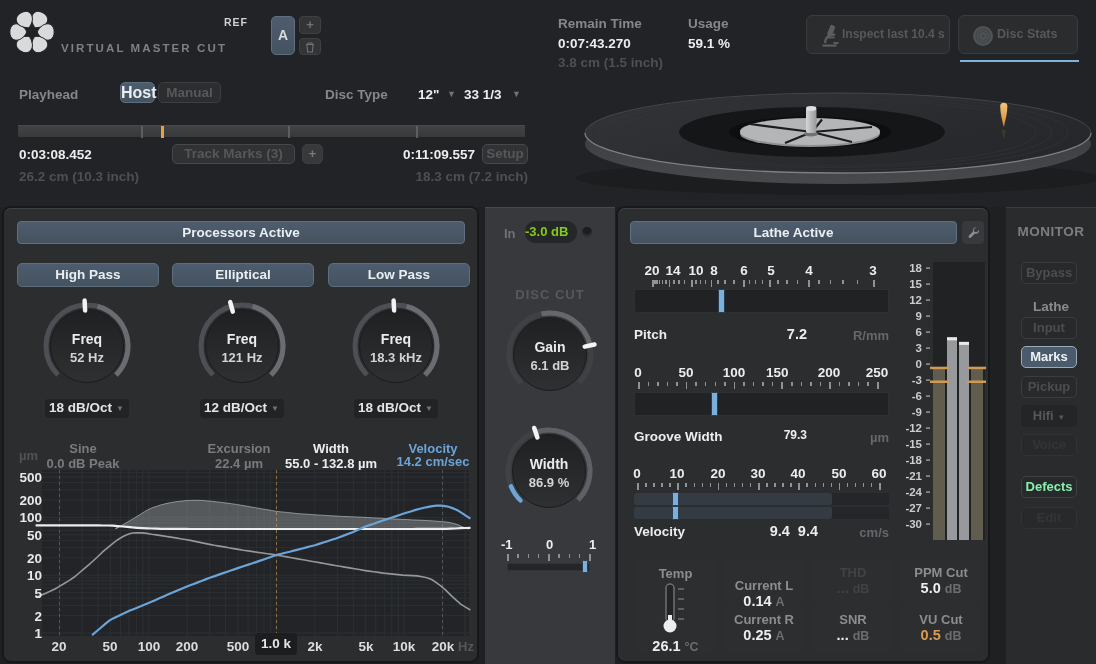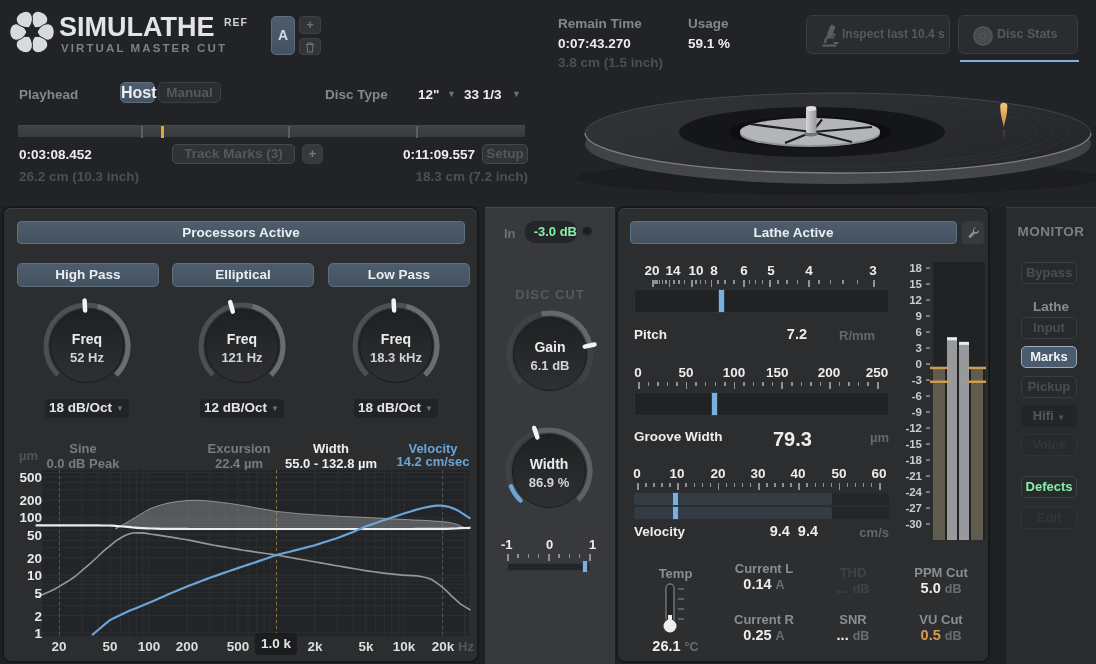--- a/index.html
+++ b/index.html
@@ -45,21 +45,20 @@
         <g transform="rotate(210 0 0)">
           <path d="M0,-5.2 C-5.5,-7.5 -9.5,-13 -7.8,-18 C-5.5,-23.6 5.5,-23.6 7.8,-18 C9.5,-13 5.5,-7.5 0,-5.2 Z" fill="#d9dadc" stroke="#212326" stroke-width="1"></path>
         </g>
         <g transform="rotate(270 0 0)">
           <path d="M0,-5.2 C-5.5,-7.5 -9.5,-13 -7.8,-18 C-5.5,-23.6 5.5,-23.6 7.8,-18 C9.5,-13 5.5,-7.5 0,-5.2 Z" fill="#d9dadc" stroke="#212326" stroke-width="1"></path>
         </g>
         <g transform="rotate(330 0 0)">
           <path d="M0,-5.2 C-5.5,-7.5 -9.5,-13 -7.8,-18 C-5.5,-23.6 5.5,-23.6 7.8,-18 C9.5,-13 5.5,-7.5 0,-5.2 Z" fill="#d9dadc" stroke="#212326" stroke-width="1"></path>
         </g>
       </svg>
-<div class="abs" style="left:59px;top:12px;font-size:27px;font-weight:bold;letter-spacing:0px;color:#e3e4e6">SIMULATHE</div>
 <div class="abs" style="left:224px;top:16px;font-size:10.5px;font-weight:bold;letter-spacing:1px;color:#d0d1d3">REF</div>
 <div class="abs" style="left:61px;top:42px;font-size:11.5px;font-weight:bold;letter-spacing:2.1px;color:#7e8083">VIRTUAL MASTER CUT</div>
 <div class="abs" style="left:271px;top:16px;width:24px;height:39px;background:linear-gradient(#4e5c6f,#45525f);border:1px solid #5d6f7e;border-radius:5px;color:#d4dbe1;font-weight:bold;font-size:14px;text-align:center;line-height:37px">A</div>
 <div class="abs" style="left:299px;top:16px;width:22px;height:17.5px;background:#323436;border:1px solid #3e4042;border-radius:4px;color:#6f7276;font-weight:bold;font-size:13px;text-align:center;line-height:15px">+</div>
 <div class="abs" style="left:299px;top:37.5px;width:22px;height:17.5px;background:#323436;border:1px solid #3e4042;border-radius:4px;text-align:center"><svg width="10" height="11" viewBox="0 0 10 11" style="margin-top:3px">
           <path d="M1,2.5 h8 M3,2.5 v-1.5 h4 v1.5 M2,3 l0.6,7 h4.8 l0.6,-7" fill="none" stroke="#6f7276" stroke-width="1.1"></path>
         </svg></div>
 <div class="abs dim" style="left:19px;top:87px;font-size:13.5px">Playhead</div>
 <div class="abs sbtn" style="left:120px;top:82px;width:35px;height:21px;line-height:19px;font-size:16px">Host</div>
 <div class="abs dbtn" style="left:158px;top:82px;width:63px;height:21px;line-height:19px">Manual</div>
@@ -278,21 +277,21 @@
       <div class="abs xlab" style="left:209px;top:431px">500</div>
       <div class="abs xlab" style="left:286px;top:431px">2k</div>
       <div class="abs xlab" style="left:337px;top:431px">5k</div>
       <div class="abs xlab" style="left:375px;top:431px">10k</div>
       <div class="abs xlab" style="left:414px;top:431px">20k</div>
       <div class="abs" style="left:251px;top:425px;width:42px;height:22px;background:#1b1d1f;border-radius:4px;text-align:center;line-height:22px;font-size:13.5px;font-weight:bold;color:#e6e7e8">1.0 k</div>
       <div class="abs" style="left:454px;top:431px;font-size:13px;font-weight:bold;color:#54575a">Hz</div>
 </div>
 <div class="abs" style="left:485px;top:207px;width:130px;height:457px;background:#38393c;box-shadow:inset 0 1px 0 #47494c">
 <div class="abs" style="left:19px;top:19px;font-size:13px;font-weight:bold;color:#6e7174">In</div>
-<div class="abs" style="left:40px;top:14px;width:52px;height:22px;background:#242628;border-radius:10px;color:#86efac;font-weight:bold;font-size:13px;text-align:right;line-height:22px">-3.0 dB</div>
+<div class="abs" style="left:40px;top:14px;width:52px;height:22px;background:#242628;border-radius:10px;color:#84cc16;font-weight:bold;font-size:13px;text-align:left;line-height:22px">-3.0 dB</div>
 <div class="abs" style="left:97px;top:20px;width:10px;height:10px;border-radius:50%;background:#1b1d1f;box-shadow:inset 0 -2px 2px #35373a"></div>
 <div class="abs" style="left:0;top:80px;width:130px;text-align:center;font-size:13px;font-weight:bold;letter-spacing:1px;color:#56595c">DISC CUT</div>
 <svg class="abs" style="left:0;top:0" width="137" height="380" font-family="Liberation Sans, sans-serif">
         <path d="M36.0,176.0 A41,41 0 1 1 94.0,176.0" fill="none" stroke="#3f4245" stroke-width="5" stroke-linecap="butt"></path>
         <path d="M56.5,106.9 A41,41 0 0 1 105.1,138.5" fill="none" stroke="#64686c" stroke-width="5" stroke-linecap="butt"></path>
         <circle cx="65" cy="147" r="36.5" fill="url(#kg)" stroke="#1a1b1d" stroke-width="1"></circle>
         <line x1="99.7" y1="139.6" x2="109.5" y2="137.5" stroke="#f2f3f4" stroke-width="4.5" stroke-linecap="round"></line>
         <text x="65" y="145" text-anchor="middle" font-size="14" font-weight="bold" fill="#eaebec">Gain</text>
         <text x="65" y="163" text-anchor="middle" font-size="13" font-weight="bold" fill="#d2d3d5">6.1 dB</text>
         <path d="M35.0,293.0 A41,41 0 1 1 93.0,293.0" fill="none" stroke="#3f4245" stroke-width="5" stroke-linecap="butt"></path>
@@ -360,21 +359,21 @@
       <div class="abs" style="left:190.0px;top:72px;width:1.5px;height:7px;background:#90929a"></div>
       <div class="abs" style="left:200.3px;top:72px;width:1.5px;height:4px;background:#90929a"></div>
       <div class="abs" style="left:211.7px;top:72px;width:1.5px;height:4px;background:#90929a"></div>
       <div class="abs" style="left:224.4px;top:72px;width:1.5px;height:4px;background:#90929a"></div>
       <div class="abs" style="left:238.8px;top:72px;width:1.5px;height:4px;background:#90929a"></div>
       <div class="abs" style="left:255.0px;top:72px;width:1.5px;height:7px;background:#90929a"></div>
 <div class="abs" style="left:16px;top:81px;width:255px;height:24px;background:#202224;border:1px solid #2e3033;border-radius:2px"></div>
 <div class="abs" style="left:100px;top:81px;width:6.5px;height:24px;background:#7cb0dc;border:1px solid #2b3c4c;border-radius:1.5px"></div>
 <div class="abs white" style="left:16px;top:119px;font-size:13.5px">Pitch</div>
 <div class="abs white" style="left:155px;top:118px;width:34px;text-align:right;font-size:14.5px">7.2</div>
-<div class="abs" style="left:221px;top:120px;width:50px;font-size:13px;font-weight:bold;color:#64676b">R/mm</div>
+<div class="abs" style="left:221px;top:120px;width:50px;text-align:right;font-size:13px;font-weight:bold;color:#64676b">R/mm</div>
 <div class="abs white" style="left:5px;top:157px;width:30px;text-align:center;font-size:13.5px">0</div>
 <div class="abs white" style="left:53px;top:157px;width:30px;text-align:center;font-size:13.5px">50</div>
 <div class="abs white" style="left:101px;top:157px;width:30px;text-align:center;font-size:13.5px">100</div>
 <div class="abs white" style="left:148px;top:157px;width:30px;font-size:13.5px">150</div>
 <div class="abs white" style="left:196px;top:157px;width:30px;text-align:center;font-size:13.5px">200</div>
 <div class="abs white" style="left:244px;top:157px;width:30px;text-align:center;font-size:13.5px">250</div>
 <div class="abs" style="left:20.0px;top:174px;width:1.5px;height:7px;background:#90929a"></div>
       <div class="abs" style="left:29.6px;top:174px;width:1.5px;height:4px;background:#90929a"></div>
       <div class="abs" style="left:39.1px;top:174px;width:1.5px;height:4px;background:#90929a"></div>
       <div class="abs" style="left:48.7px;top:174px;width:1.5px;height:4px;background:#90929a"></div>
@@ -396,21 +395,21 @@
       <div class="abs" style="left:201.6px;top:174px;width:1.5px;height:4px;background:#90929a"></div>
       <div class="abs" style="left:211.2px;top:174px;width:1.5px;height:7px;background:#90929a"></div>
       <div class="abs" style="left:220.8px;top:174px;width:1.5px;height:4px;background:#90929a"></div>
       <div class="abs" style="left:230.3px;top:174px;width:1.5px;height:4px;background:#90929a"></div>
       <div class="abs" style="left:239.9px;top:174px;width:1.5px;height:4px;background:#90929a"></div>
       <div class="abs" style="left:249.4px;top:174px;width:1.5px;height:4px;background:#90929a"></div>
       <div class="abs" style="left:259.0px;top:174px;width:1.5px;height:7px;background:#90929a"></div>
 <div class="abs" style="left:16px;top:184px;width:255px;height:24px;background:#202224;border:1px solid #2e3033;border-radius:2px"></div>
 <div class="abs" style="left:93px;top:184px;width:6.5px;height:24px;background:#7cb0dc;border:1px solid #2b3c4c;border-radius:1.5px"></div>
 <div class="abs white" style="left:16px;top:221px;font-size:13.5px">Groove Width</div>
-<div class="abs white" style="left:155px;top:220px;width:34px;text-align:right;font-size:20px">79.3</div>
+<div class="abs white" style="left:155px;top:220px;width:34px;text-align:right;font-size:12px">79.3</div>
 <div class="abs" style="left:221px;top:222px;width:50px;text-align:right;font-size:13px;font-weight:bold;color:#64676b">µm</div>
 <div class="abs white" style="left:4px;top:258px;width:30px;text-align:center;font-size:13.5px">0</div>
 <div class="abs white" style="left:44px;top:258px;width:30px;text-align:center;font-size:13.5px">10</div>
 <div class="abs white" style="left:85px;top:258px;width:30px;text-align:center;font-size:13.5px">20</div>
 <div class="abs white" style="left:125px;top:258px;width:30px;text-align:center;font-size:13.5px">30</div>
 <div class="abs white" style="left:165px;top:258px;width:30px;text-align:center;font-size:13.5px">40</div>
 <div class="abs white" style="left:206px;top:258px;width:30px;text-align:center;font-size:13.5px">50</div>
 <div class="abs white" style="left:246px;top:258px;width:30px;text-align:center;font-size:13.5px">60</div>
 <div class="abs" style="left:19.0px;top:275px;width:1.5px;height:7px;background:#90929a"></div>
       <div class="abs" style="left:27.1px;top:275px;width:1.5px;height:4px;background:#90929a"></div>
@@ -506,21 +505,21 @@
           <circle cx="10" cy="44" r="6.5" fill="#ededee"></circle>
           <rect x="8" y="33" width="4" height="8" fill="#ededee"></rect>
           <g stroke="#6e7174" stroke-width="1.5">
             <line x1="18" y1="7" x2="24" y2="7"></line>
             <line x1="18" y1="17" x2="24" y2="17"></line>
             <line x1="18" y1="27" x2="24" y2="27"></line>
             <line x1="18" y1="37" x2="24" y2="37"></line>
           </g>
         </svg><div class="cval" style="margin-top:0">26.1 <span class="cunit">°C</span></div></div>
 <div class="cell" style="left:105px;top:353px;width:82px;height:43px">
-        <div class="clab" style="margin-top:0">Current L</div>
+        <div class="clab" style="margin-top:17px">Current L</div>
         <div class="cval">0.14 <span class="cunit">A</span></div>
       </div>
 <div class="cell" style="left:105px;top:399px;width:82px;height:44px">
         <div class="clab" style="margin-top:5px">Current R</div>
         <div class="cval">0.25 <span class="cunit">A</span></div>
       </div>
 <div class="cell" style="left:194px;top:353px;width:82px;height:43px">
         <div class="clab" style="margin-top:4px;color:#404346">THD</div>
         <div class="cval" style="color:#404346">... <span style="color:#404346;font-size:12.5px">dB</span></div>
       </div>

